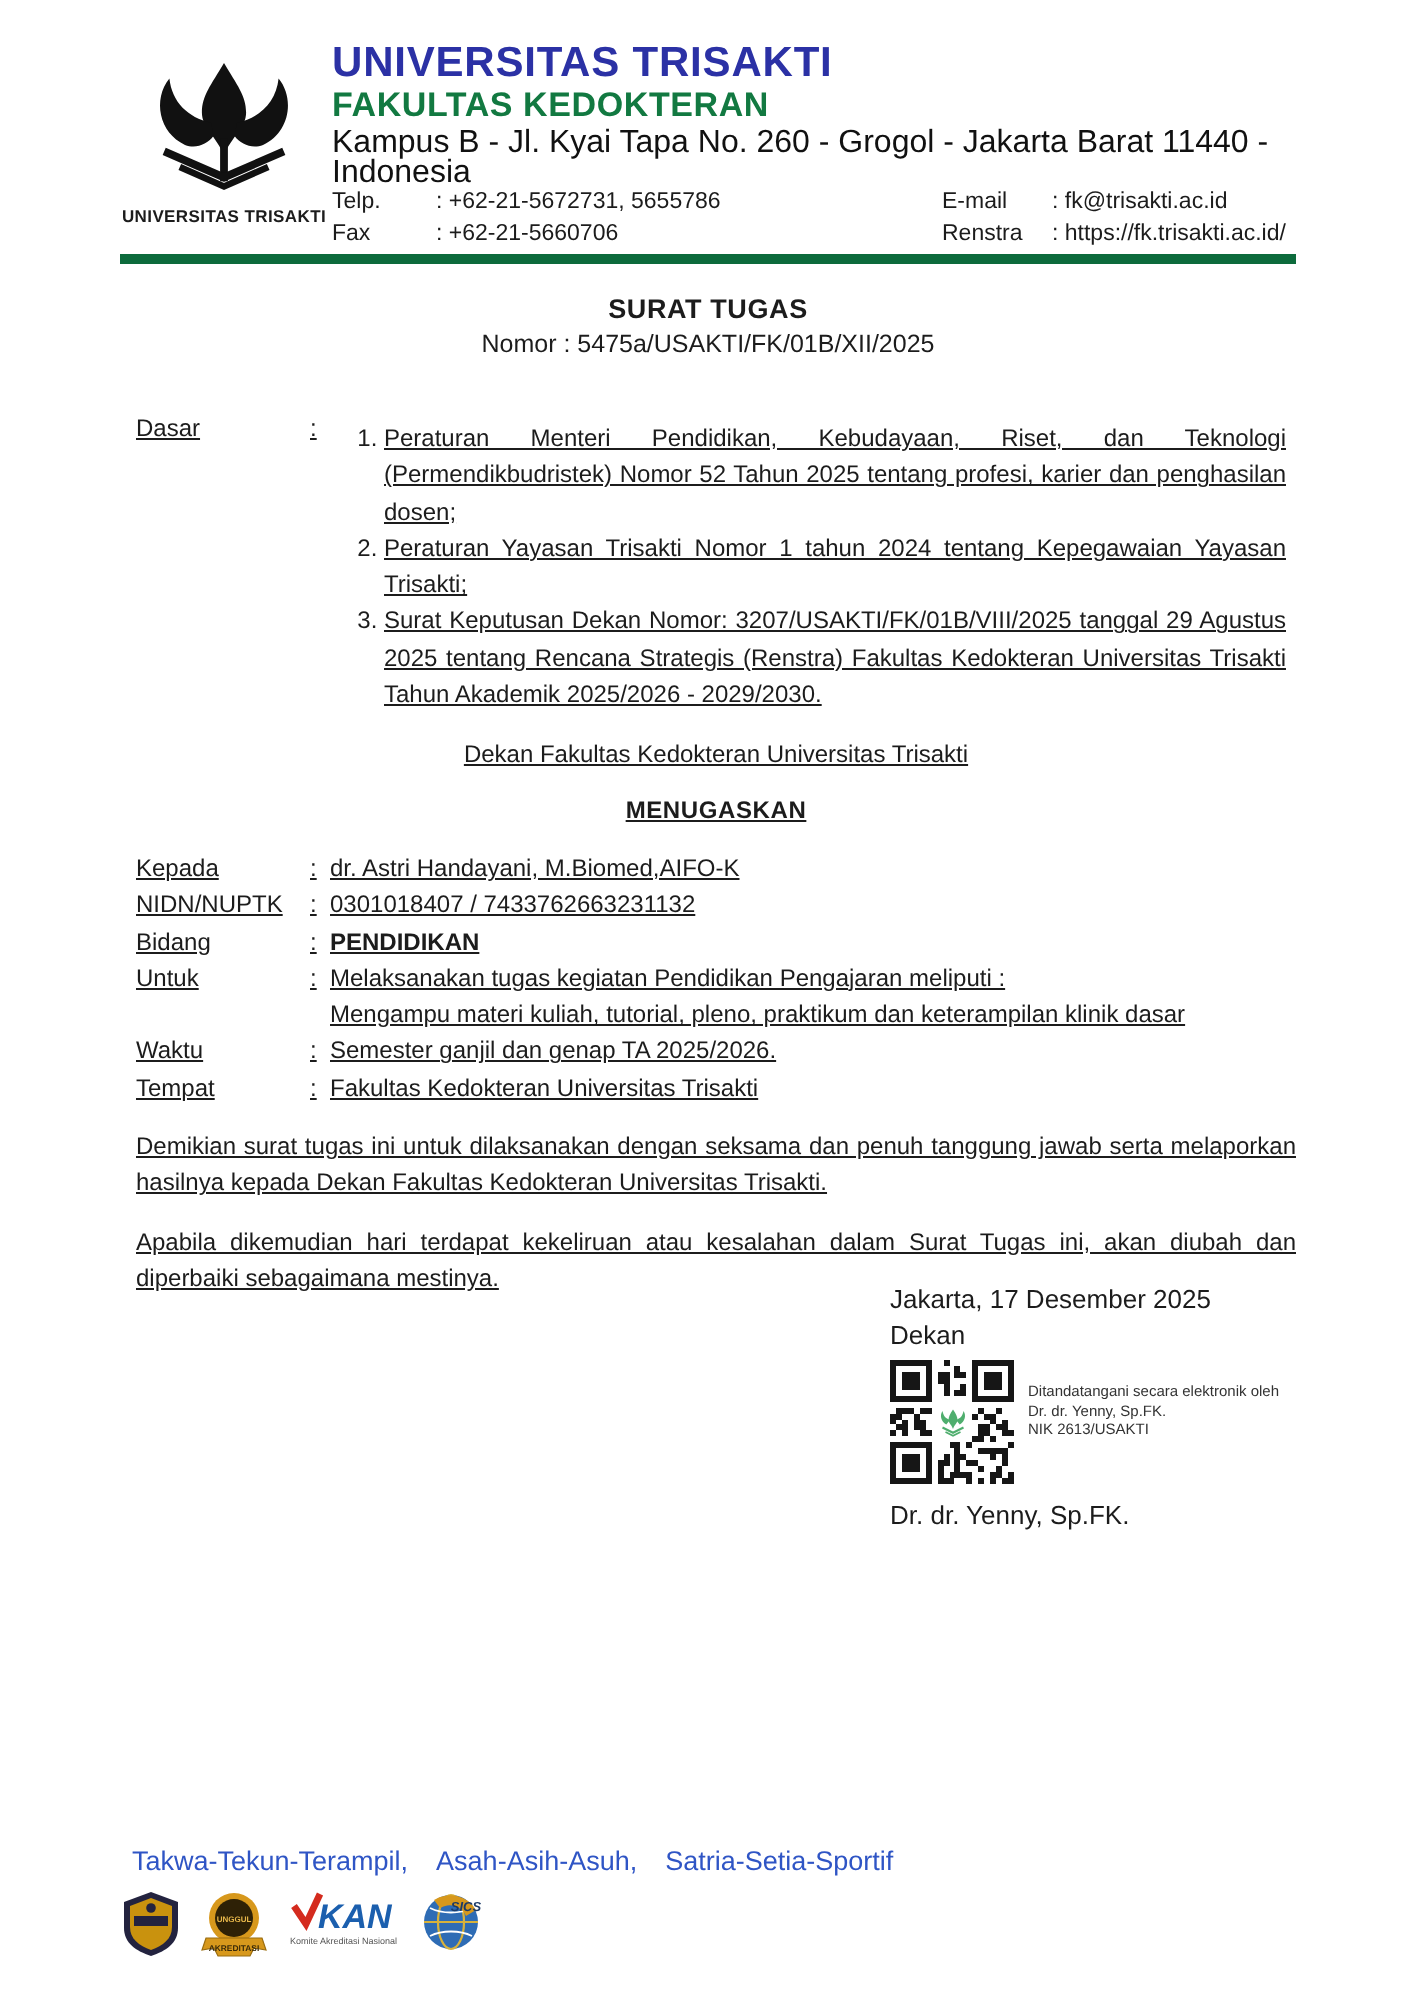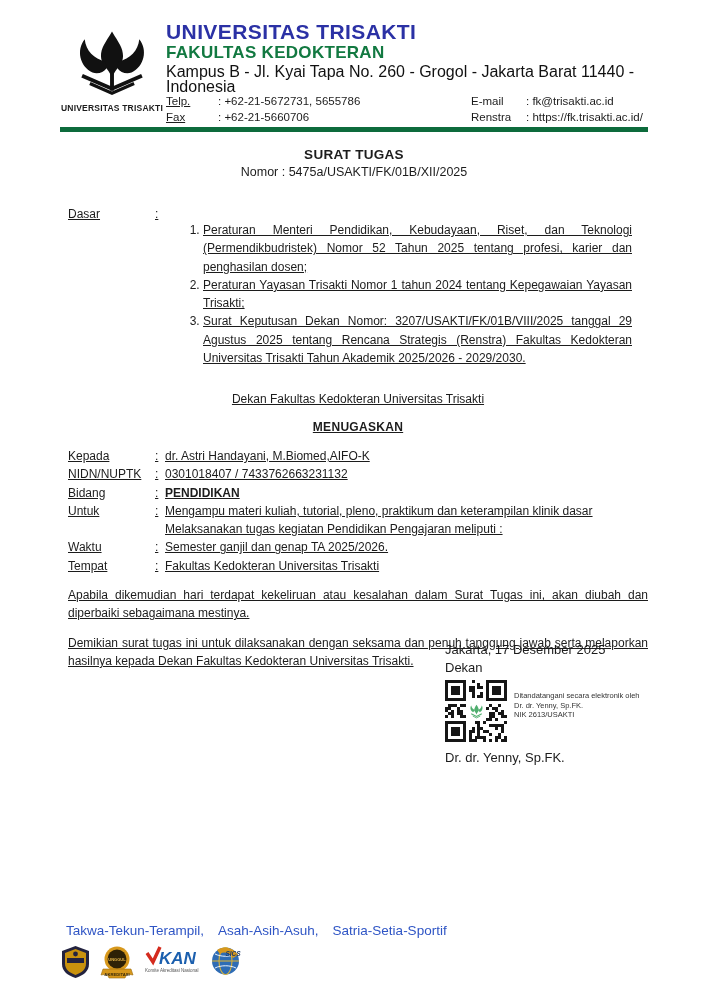--- a/index.html
+++ b/index.html
@@ -16,34 +16,34 @@
   .logo-caption { font-size:8.5px; font-weight:bold; letter-spacing:.2px; margin-top:3px; white-space:nowrap; }
   .head-text { flex:1; padding-left:2px; }
   .h-univ    { font-size:21px; font-weight:bold; color:#2B31A5; letter-spacing:.4px; line-height:23px; }
   .h-fak     { font-size:17px; font-weight:bold; color:#127941; letter-spacing:.3px; line-height:19px; }
   .h-fac-en  { font-size:18px; font-weight:bold; font-style:italic; color:#127941; line-height:21px; }
   .h-addr    { font-size:16px; color:#111; line-height:15px; margin-top:2px; }
   .contact   { font-size:11.5px; line-height:15.5px; }
   .c-row { display:flex; }
   .c-left { width:270px; display:flex; }
   .c-right { display:flex; margin-left:35px; }
-  .c-lbl-l { width:52px;text-decoration:underline; }
+  .c-lbl-l { width:52px; }
   .c-lbl-r { width:55px; }
   .green-rule { position:absolute; top:127px; left:60px; width:588px; height:5px; background:#0D6B3C; }
   
   .title-block { position:absolute; top:147px; left:60px; width:588px; text-align:center; }
   .t-main { font-size:13.5px; font-weight:bold; letter-spacing:.3px; }
   .t-num  { font-size:12.5px; margin-top:3px; }
   
   .body { position:absolute; top:205px; left:68px; width:580px; font-size:12px; line-height:18.3px;text-decoration:underline; }
   .lrow { display:flex; }
   .lrow .lbl { width:87px; flex:none; }
   .lrow .colon { width:10px; flex:none; }
   .lrow .val { flex:1; }
-  .dasar-list { list-style:decimal; margin:16px; padding-left:22px; }
+  .dasar-list { list-style:decimal; margin:5px; padding-left:22px; }
   .dasar-list li { text-align:justify; }
   .center-line { text-align:center; margin-top:7px; }
   .menugaskan  { text-align:center; font-weight:bold; letter-spacing:.3px; margin-top:9px; }
   .details { margin-top:11px; }
   .bold-val { font-weight:bold; }
   .paras p { text-align:justify; margin-top:11px; }
   
   .sig { position:absolute; top:641px; left:445px; width:240px; font-size:13px; line-height:18px; }
   .qr-row { display:flex; align-items:flex-start; margin-top:3px; }
   .qr { position:relative; width:62px; height:62px; background:#fff; flex:none; }
@@ -143,39 +143,39 @@
       </div>
       <div class="lrow">
         <div class="lbl">Bidang</div>
         <div class="colon">:</div>
         <div class="val bold-val">PENDIDIKAN</div>
       </div>
       <div class="lrow">
         <div class="lbl">Untuk</div>
         <div class="colon">:</div>
         <div class="val">
+          <div>Melaksanakan tugas kegiatan Pendidikan Pengajaran meliputi :</div>
           <div>Mengampu materi kuliah, tutorial, pleno, praktikum dan keterampilan klinik dasar</div>
-          <div>Melaksanakan tugas kegiatan Pendidikan Pengajaran meliputi :</div>
         </div>
       </div>
       <div class="lrow">
         <div class="lbl">Waktu</div>
         <div class="colon">:</div>
         <div class="val">Semester ganjil dan genap TA 2025/2026.</div>
       </div>
       <div class="lrow">
         <div class="lbl">Tempat</div>
         <div class="colon">:</div>
         <div class="val">Fakultas Kedokteran Universitas Trisakti</div>
       </div>
     </div>
 
     <div class="paras">
+      <p>Demikian surat tugas ini untuk dilaksanakan dengan seksama dan penuh tanggung jawab serta melaporkan hasilnya kepada Dekan Fakultas Kedokteran Universitas Trisakti.</p>
       <p>Apabila dikemudian hari terdapat kekeliruan atau kesalahan dalam Surat Tugas ini, akan diubah dan diperbaiki sebagaimana mestinya.</p>
-      <p>Demikian surat tugas ini untuk dilaksanakan dengan seksama dan penuh tanggung jawab serta melaporkan hasilnya kepada Dekan Fakultas Kedokteran Universitas Trisakti.</p>
     </div>
   </div>
 
   <div class="sig">
     <div>Jakarta, 17 Desember 2025</div>
     <div>Dekan</div>
     <div class="qr-row">
       <div class="qr" id="qr">
         <div class="qr-logo">
           <svg viewBox="0 0 20 20">

